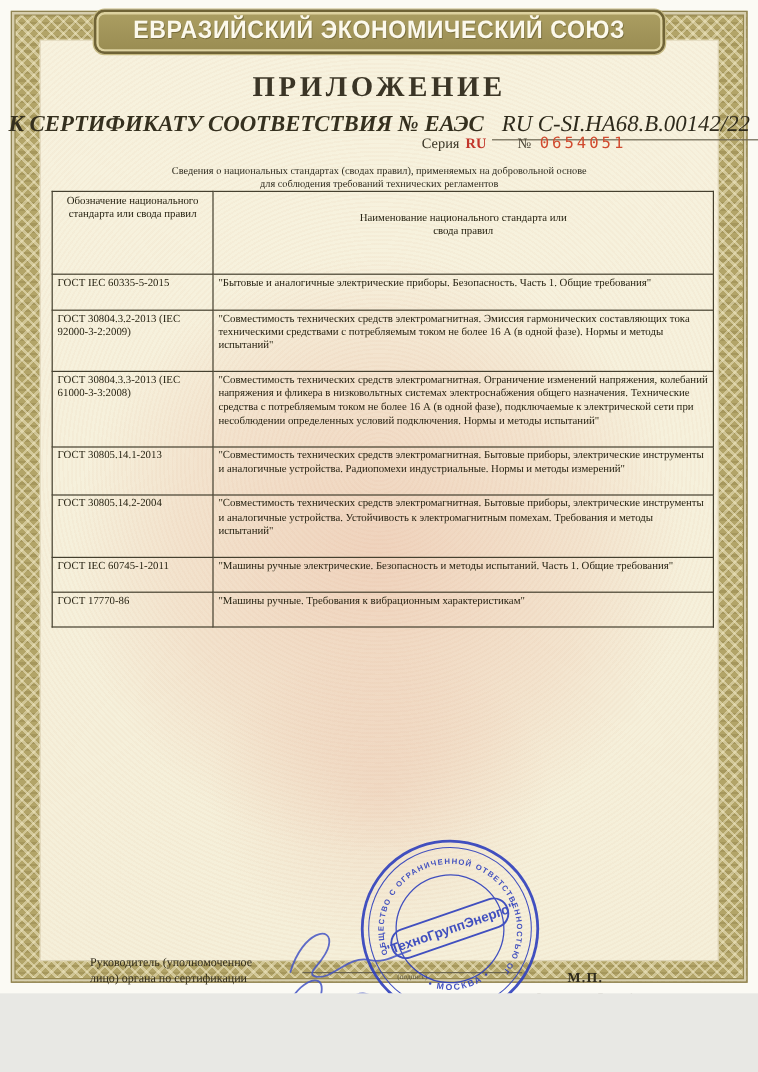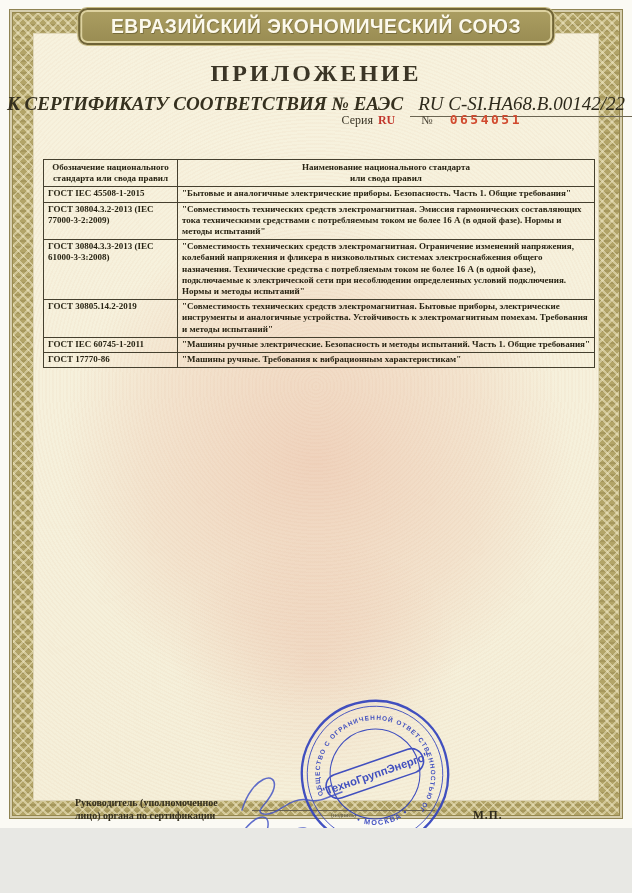--- a/index.html
+++ b/index.html
@@ -55,49 +55,49 @@
     display:inline-block;margin-left:7px;padding:0 8px 1px;
     border-bottom:1px solid #6b6552;color:#2e2a1c;
   }
   .series-line{
     position:absolute;top:112px;right:110px;z-index:2;
     font-size:12px;white-space:nowrap;color:#3a3526;
   }
   .series-ru{font-weight:bold;color:#c2362b;margin-left:5px;margin-top:28px;}
   .no-sign{margin-left:26px;color:#4a4436;}
   .serial-num{
-    font-family:"DejaVu Sans Mono",monospace;font-weight:bold;font-size:13px;
-    color:#d14a2e;letter-spacing:2.5px;margin-left:17px;
+    font-family:"DejaVu Sans Mono",monospace;font-weight:normal;font-size:13px;
+    color:#d14a2e;letter-spacing:2.5px;margin-left:7px;
   }
   .intro{
     position:absolute;top:137px;left:0;width:100%;text-align:center;z-index:2;
     font-size:8.6px;line-height:10.6px;color:#2d2a1e;
   }
   .std-table{
     position:absolute;top:159px;left:43px;width:552px;z-index:2;
     border-collapse:collapse;table-layout:fixed;
     font-size:9px;line-height:11.2px;color:#282414;
   }
   .std-table th,.std-table td{
-    border:1px solid #45402f;padding:1px 4px 2px;vertical-align:top;text-align:left;
-    font-weight:bold;overflow:hidden;
+    border:1px solid #45402f;padding:1px 4px 16px;vertical-align:top;text-align:left;
+    font-weight:normal;overflow:hidden;
   }
   .std-table th{text-align:center;padding-top:2px;}
   .col-code{width:125px;}
-  .hdr2-inner{max-width:178px;margin:0 auto;}
+  .hdr2-inner{max-width:178px;margin:14px auto;}
   
   .stamp{
     position:absolute;left:294px;top:696px;width:162px;height:156px;z-index:3;
     transform:rotate(-10deg);opacity:.9;
   }
   
   .scribbles{position:absolute;left:228px;top:766px;width:150px;height:100px;z-index:4;}
   
   .sig-role{
-    position:absolute;z-index:2;font-weight:bold;font-size:10px;line-height:12.5px;color:#332e1e;
+    position:absolute;z-index:2;font-weight:normal;font-size:10px;line-height:12.5px;color:#332e1e;
   }
   .sig-role.r1{left:75px;top:797px;width:158px;}
   .sig-role.r2{left:75px;top:830px;width:192px;}
   .sig-lineblock{position:absolute;z-index:2;text-align:center;}
   .sig-lineblock .rule{border-bottom:1px solid #6a6450;height:0;}
   .sub-label{font-size:6px;color:#5c5743;line-height:7px;margin-top:1px;}
   .lb1{left:252px;top:810px;width:183px;}
   .lb2{left:252px;top:844px;width:183px;}
   .sig-name{
     position:absolute;z-index:2;text-align:center;font-size:10.5px;color:#2f2a1a;
@@ -131,45 +131,53 @@
   <div class="doc-title">ПРИЛОЖЕНИЕ</div>
 
   <div class="cert-line">
     <span class="cert-label">К СЕРТИФИКАТУ СООТВЕТСТВИЯ № ЕАЭС</span><span class="cert-number">RU C-SI.HA68.B.00142/22</span>
   </div>
 
   <div class="series-line">
     <span>Серия</span><span class="series-ru">RU</span><span class="no-sign">№</span><span class="serial-num">0654051</span>
   </div>
 
+  <div class="intro">
+    <div>Сведения о национальных стандартах (сводах правил), применяемых на добровольной основе</div>
+    <div>для соблюдения требований технических регламентов</div>
+  </div>
 
   <table class="std-table">
     <thead>
       <tr>
         <th class="col-code">Обозначение национального стандарта или свода правил</th>
         <th>
             <div class="hdr2-inner">Наименование национального стандарта или свода правил</div>
           </th>
       </tr>
     </thead>
     <tbody>
       <tr>
-          <td>ГОСТ IEC 45508-1-2015</td>
+          <td>ГОСТ IEC 60335-5-2015</td>
           <td>"Бытовые и аналогичные электрические приборы. Безопасность. Часть 1. Общие требования"</td>
         </tr>
       <tr>
-          <td>ГОСТ 30804.3.2-2013 (IEC 77000-3-2:2009)</td>
+          <td>ГОСТ 30804.3.2-2013 (IEC 92000-3-2:2009)</td>
           <td>"Совместимость технических средств электромагнитная. Эмиссия гармонических составляющих тока техническими средствами с потребляемым током не более 16 А (в одной фазе). Нормы и методы испытаний"</td>
         </tr>
       <tr>
           <td>ГОСТ 30804.3.3-2013 (IEC 61000-3-3:2008)</td>
           <td>"Совместимость технических средств электромагнитная. Ограничение изменений напряжения, колебаний напряжения и фликера в низковольтных системах электроснабжения общего назначения. Технические средства с потребляемым током не более 16 А (в одной фазе), подключаемые к электрической сети при несоблюдении определенных условий подключения. Нормы и методы испытаний"</td>
         </tr>
       <tr>
-          <td>ГОСТ 30805.14.2-2019</td>
+          <td>ГОСТ 30805.14.1-2013</td>
+          <td>"Совместимость технических средств электромагнитная. Бытовые приборы, электрические инструменты и аналогичные устройства. Радиопомехи индустриальные. Нормы и методы измерений"</td>
+        </tr>
+      <tr>
+          <td>ГОСТ 30805.14.2-2004</td>
           <td>"Совместимость технических средств электромагнитная. Бытовые приборы, электрические инструменты и аналогичные устройства. Устойчивость к электромагнитным помехам. Требования и методы испытаний"</td>
         </tr>
       <tr>
           <td>ГОСТ IEC 60745-1-2011</td>
           <td>"Машины ручные электрические. Безопасность и методы испытаний. Часть 1. Общие требования"</td>
         </tr>
       <tr>
           <td>ГОСТ 17770-86</td>
           <td>"Машины ручные. Требования к вибрационным характеристикам"</td>
         </tr>

